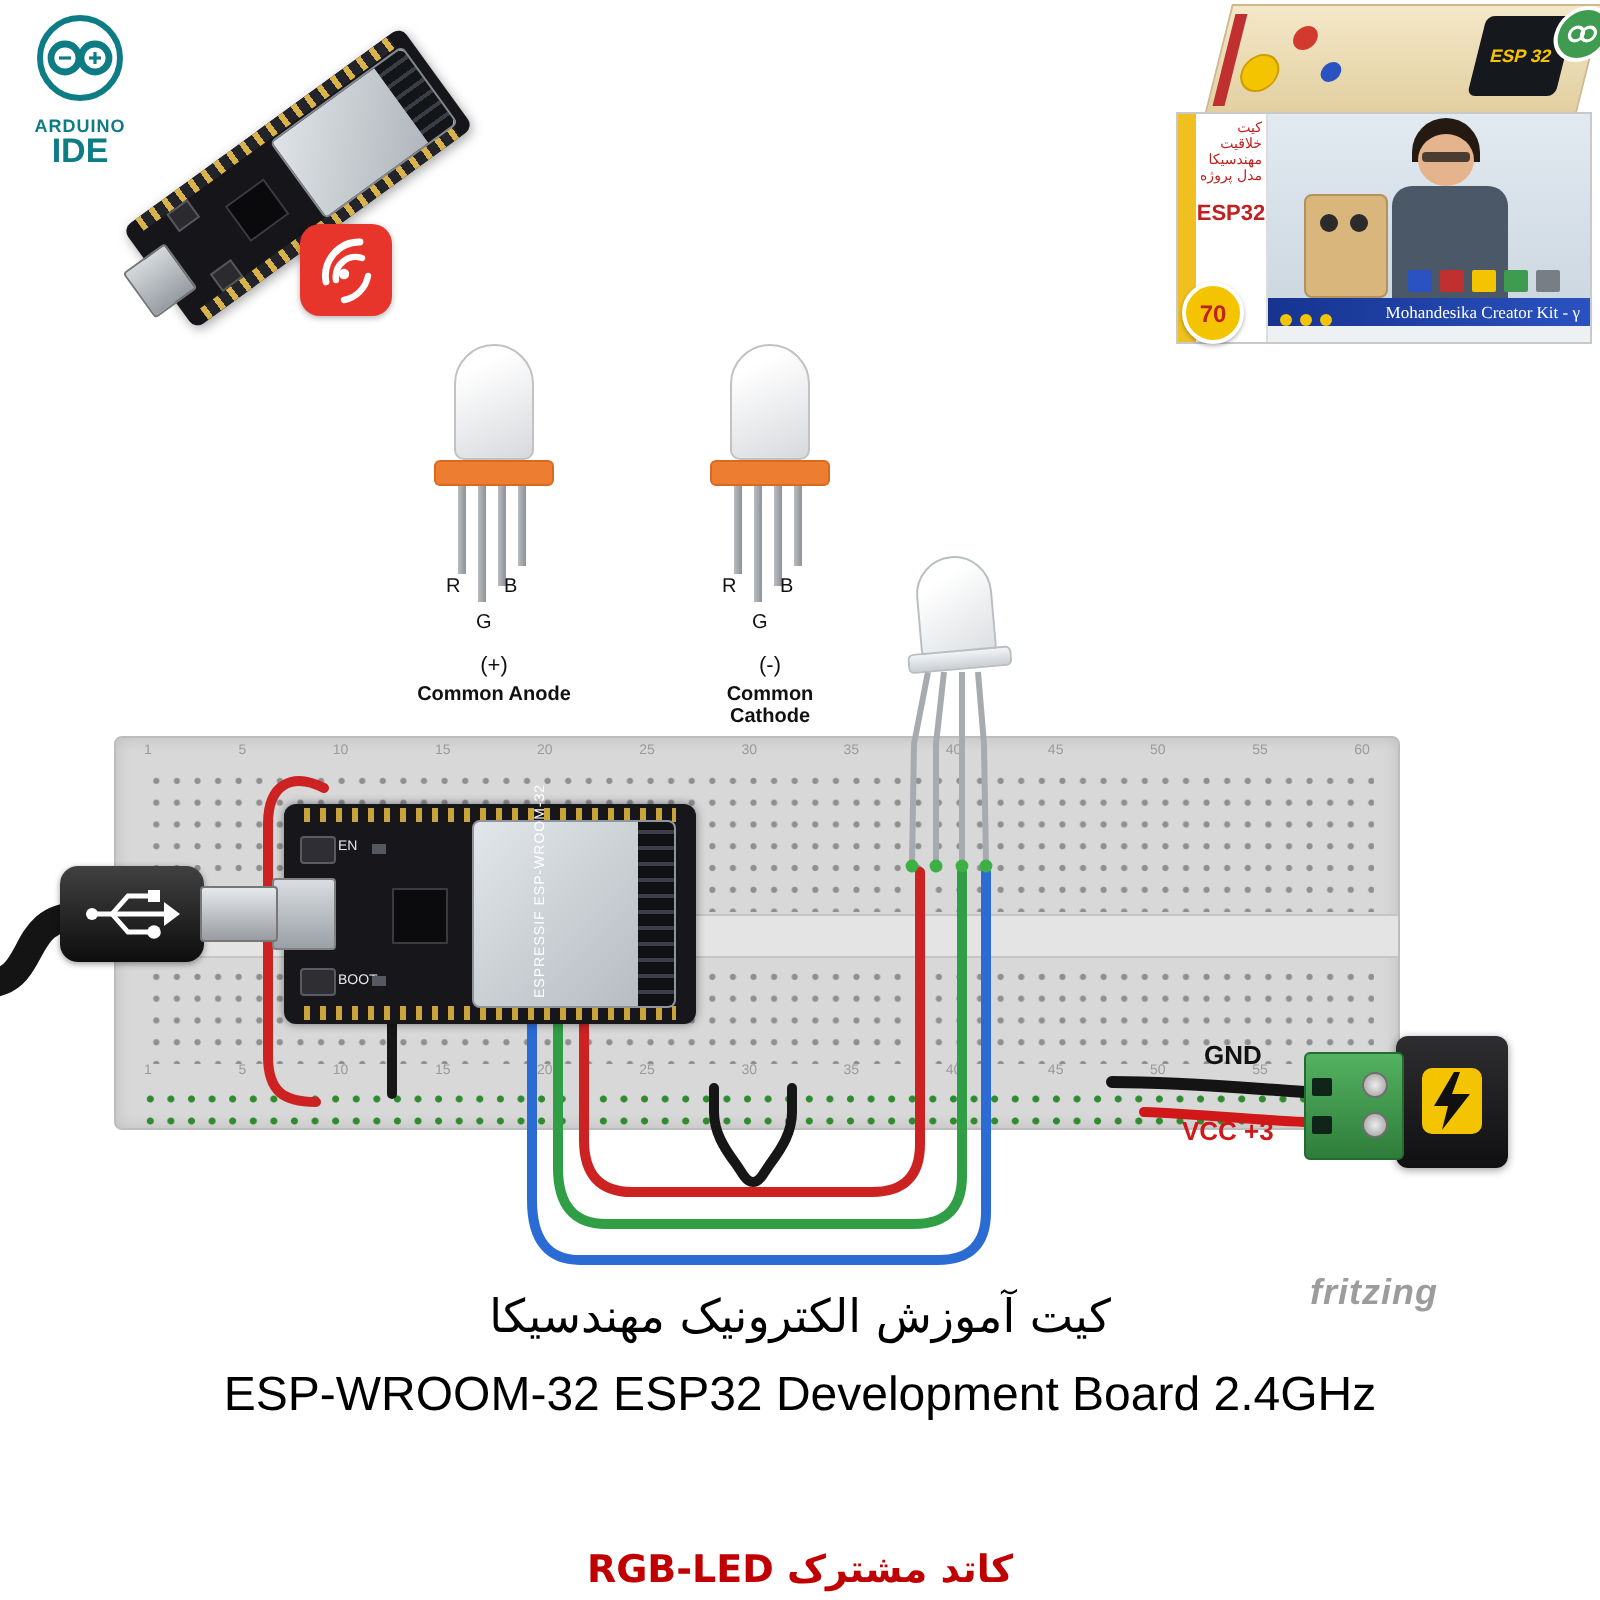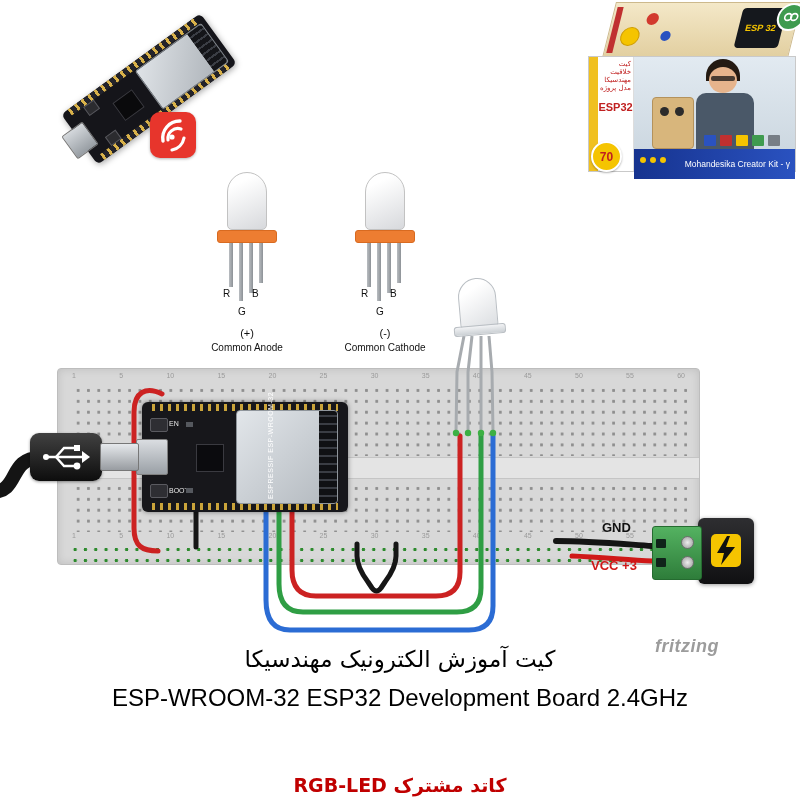--- a/index.html
+++ b/index.html
@@ -50,35 +50,35 @@
   #kb-strip .fa{direction:rtl;color:#c02020;font-size:7px;line-height:8px;padding:3px 2px;font-family:"DejaVu Sans",sans-serif;}
   #kb-strip .esp{color:#c02020;font-weight:bold;font-size:11px;text-align:center;margin-top:6px;}
   #kb-photo{position:absolute;left:45px;top:0;width:161px;height:92px;background:linear-gradient(#e2eaf1,#cdd8e1);overflow:hidden;}
   #kb-hair{position:absolute;left:72px;top:2px;width:34px;height:22px;border-radius:17px 17px 0 0;background:#241a12;}
   #kb-face{position:absolute;left:75px;top:10px;width:28px;height:26px;border-radius:50%;background:#e6b48c;}
   #kb-glasses{position:absolute;left:77px;top:19px;width:24px;height:5px;background:rgba(20,20,20,.75);border-radius:2px;}
   #kb-body{position:absolute;left:62px;top:36px;width:58px;height:56px;border-radius:10px 10px 0 0;background:#4a5868;}
   #kb-robot{position:absolute;left:18px;top:40px;width:40px;height:50px;background:#d8b67c;border:1px solid #b4925c;border-radius:4px;}
   .kb-knob{position:absolute;width:9px;height:9px;border-radius:50%;background:#2b2b2b;}
   .kb-sq{position:absolute;top:78px;width:12px;height:11px;border-radius:1px;}
-  #kb-banner{position:absolute;left:45px;top:92px;width:161px;height:30px;background:linear-gradient(90deg,#16338f,#2a52c0);
-             color:#fff;font-size:8.5px;display:flex;align-items:center;justify-content:flex-end;padding-right:5px;box-sizing:border-box;}
+  #kb-banner{position:absolute;left:45px;top:92px;width:161px;height:14px;background:linear-gradient(90deg,#16338f,#2a52c0);
+             color:#fff;font-size:8.5px;display:flex;align-items:center;justify-content:flex-end;padding-right:5px;box-sizing:border-box;font-family:Liberation Serif, serif;}
   .kb-dot{position:absolute;top:8px;width:6px;height:6px;border-radius:50%;background:#f5c400;}
   #kb-badge70{position:absolute;left:2px;top:84px;width:27px;height:27px;border-radius:50%;background:#f5c400;border:2px solid #fff;
               color:#c02020;font-weight:bold;font-size:12px;display:flex;align-items:center;justify-content:center;box-shadow:0 1px 2px rgba(0,0,0,.3);}
 
   
   .ledref{position:absolute;width:84px;height:196px;top:170px;color:#111;}
   .ledref .dome{position:absolute;left:22px;top:2px;width:40px;height:58px;border-radius:20px 20px 5px 5px;
                 background:linear-gradient(155deg,rgba(255,255,255,.97) 20%,rgba(208,210,214,.85));border:1px solid #c2c2c2;box-sizing:border-box;}
   .ledref .band{position:absolute;left:12px;top:60px;width:60px;height:13px;background:#ed7d31;border:1px solid #d86a20;border-radius:3px;box-sizing:border-box;}
   .ledref .leg{position:absolute;top:73px;width:4px;background:linear-gradient(90deg,#b9bdc1,#8d9297);}
   .ledref .pin{position:absolute;font-size:10px;}
   .ledref .pol{position:absolute;top:157px;width:100%;text-align:center;font-size:11px;}
-  .ledref .cap{position:absolute;top:172px;width:100%;text-align:center;font-size:10px;font-weight:normal;}
+  .ledref .cap{position:absolute;top:172px;width:100%;text-align:center;font-size:10px;font-weight:bold;}
 
   
   #bb{left:57px;top:368px;width:643px;height:197px;background:#d8d8d8;border:1px solid #bdbdbd;border-radius:4px;
       box-shadow:inset 0 0 8px rgba(0,0,0,.12);box-sizing:border-box;}
   .bb-nums{position:absolute;left:14px;right:14px;height:8px;display:flex;justify-content:space-between;
            font-size:7px;color:#9a9a9a;line-height:8px;}
   .bb-grid{position:absolute;left:13px;width:616px;
            background-image:radial-gradient(circle,#8f8f8f 1.3px,rgba(0,0,0,0) 1.8px);
            background-size:10.3px 10.9px;background-position:2px 3px;}
   #bb-channel{position:absolute;left:0;top:88px;width:100%;height:22px;background:#e4e4e4;
@@ -137,20 +137,32 @@
   #cap-red1{top:748px;font-size:19px;font-weight:bold;color:#c00000;direction:rtl;font-family:"DejaVu Sans",sans-serif;}
   #cap-red2{top:774px;font-size:19px;font-weight:bold;color:#c00000;direction:rtl;font-family:"DejaVu Sans",sans-serif;}
 
   svg.overlay{position:absolute;left:0;top:0;pointer-events:none;}
 </style>
 </head>
 <body>
 
 <div class="stage">
 
+  <div class="abs" id="ard-logo">
+    <svg width="46" height="46" viewBox="0 0 46 46">
+      <circle cx="23" cy="23" r="20" fill="none" stroke="#0e7c85" stroke-width="3"></circle>
+      <circle cx="15.5" cy="23" r="7" fill="none" stroke="#0e7c85" stroke-width="3.4"></circle>
+      <circle cx="30.5" cy="23" r="7" fill="none" stroke="#0e7c85" stroke-width="3.4"></circle>
+      <line x1="12.5" y1="23" x2="18.5" y2="23" stroke="#0e7c85" stroke-width="1.6"></line>
+      <line x1="27.5" y1="23" x2="33.5" y2="23" stroke="#0e7c85" stroke-width="1.6"></line>
+      <line x1="30.5" y1="20" x2="30.5" y2="26" stroke="#0e7c85" stroke-width="1.6"></line>
+    </svg>
+    <div class="brand">ARDUINO</div>
+    <div class="prod">IDE</div>
+  </div>
 
   <div class="abs" id="bp">
     <div id="bp-pcb">
       <div class="bp-pins" style="top:0;"></div>
       <div class="bp-pins" style="bottom:0;"></div>
       <div id="bp-module">
         <div id="bp-ant"></div>
       </div>
       <div id="bp-usb"></div>
       <div id="bp-chip"></div>

